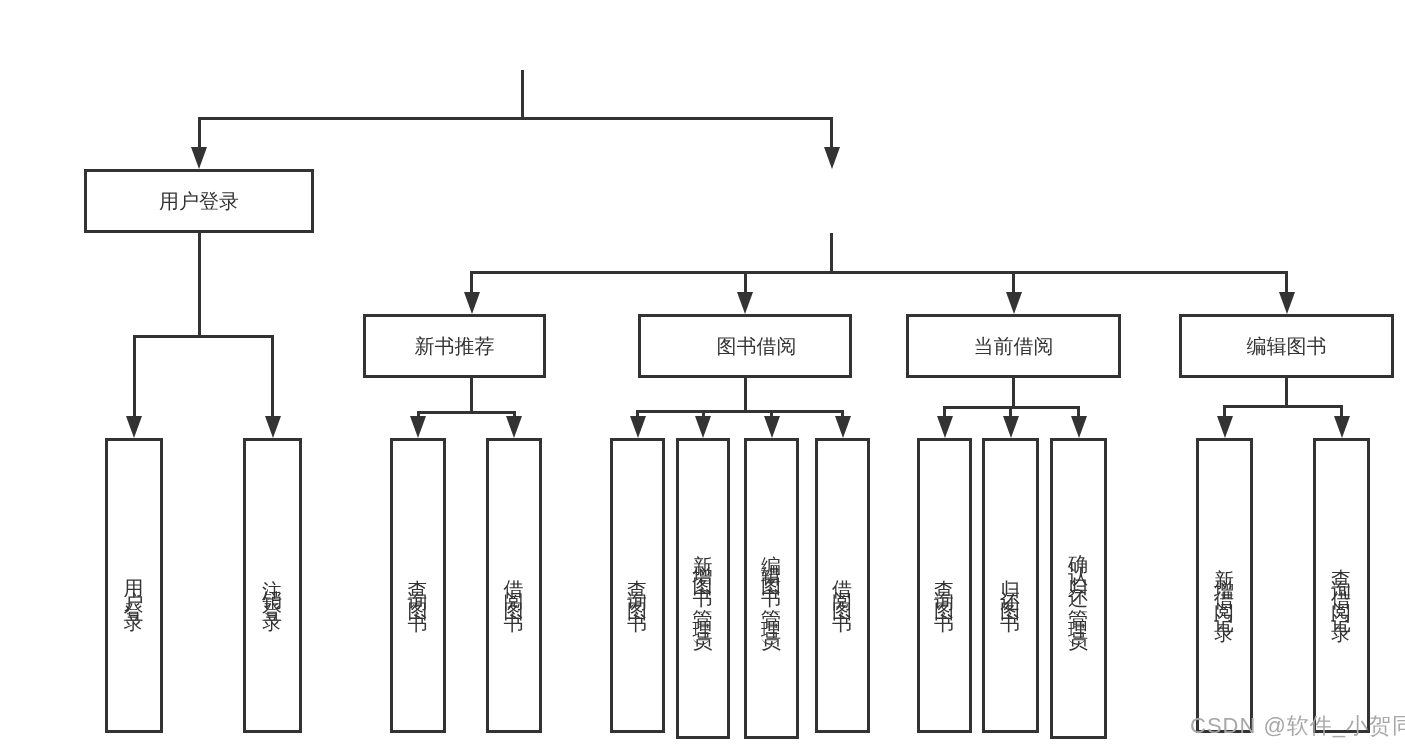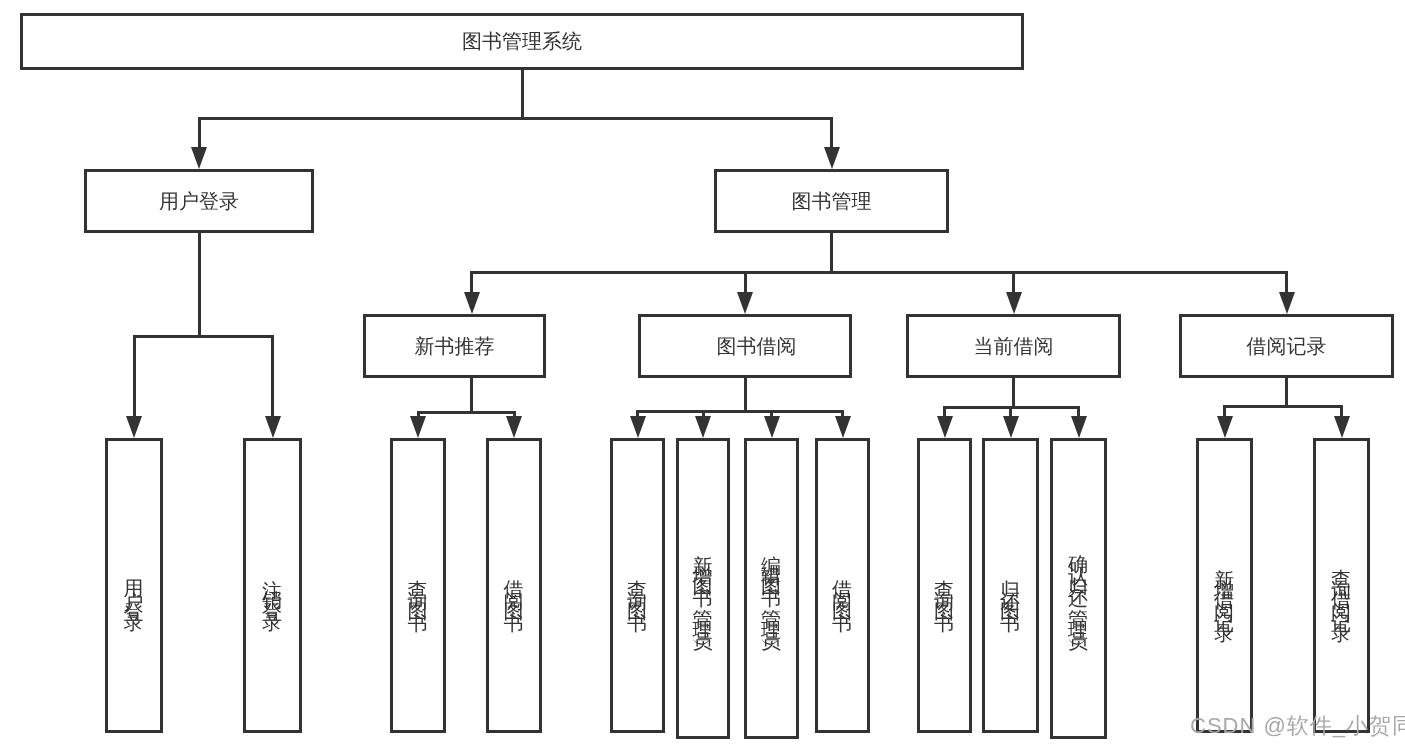--- a/index.html
+++ b/index.html
@@ -28,40 +28,34 @@
   #watermark{
     position:absolute;z-index:5;font-size:22px;letter-spacing:1px;
     color:#a8a8a8;white-space:nowrap;
   }
 </style>
 </head>
 <body>
 
 <div id="stage" style="--line: #333333; --text: #333333; --fill: #ffffff; background: rgb(255, 255, 255);">
   <span id="watermark" style="left: 1190px; top: 711px; font-size: 22px; color: rgb(168, 168, 168);">CSDN @软件_小贺同学</span>
-<div class="node" style="left: 20px; top: 13px; width: 1004px; height: 57px;">
-      <span class="label">图书管理系统</span>
-    </div>
     <div class="node" style="left: 84px; top: 169px; width: 230px; height: 64px;">
       <span class="label">用户登录</span>
-    </div>
-    <div class="node" style="left: 714px; top: 169px; width: 235px; height: 64px;">
-      <span class="label">图书管理</span>
     </div>
     <div class="node" style="left: 363px; top: 314px; width: 183px; height: 64px;">
       <span class="label">新书推荐</span>
     </div>
     <div class="node" style="left: 638px; top: 314px; width: 214px; height: 64px; padding-left: 23px;">
       <span class="label">图书借阅</span>
     </div>
     <div class="node" style="left: 906px; top: 314px; width: 215px; height: 64px;">
       <span class="label">当前借阅</span>
     </div>
     <div class="node" style="left: 1179px; top: 314px; width: 215px; height: 64px;">
-      <span class="label">借阅记录</span>
+      <span class="label">编辑图书</span>
     </div>
     <div class="node vertical" style="left: 105px; top: 438px; width: 58px; height: 295px;">
       <span class="label">用户登录</span>
     </div>
     <div class="node vertical" style="left: 243px; top: 438px; width: 59px; height: 295px;">
       <span class="label">注销登录</span>
     </div>
     <div class="node vertical" style="left: 390px; top: 438px; width: 56px; height: 295px;">
       <span class="label">查询图书</span>
     </div>

